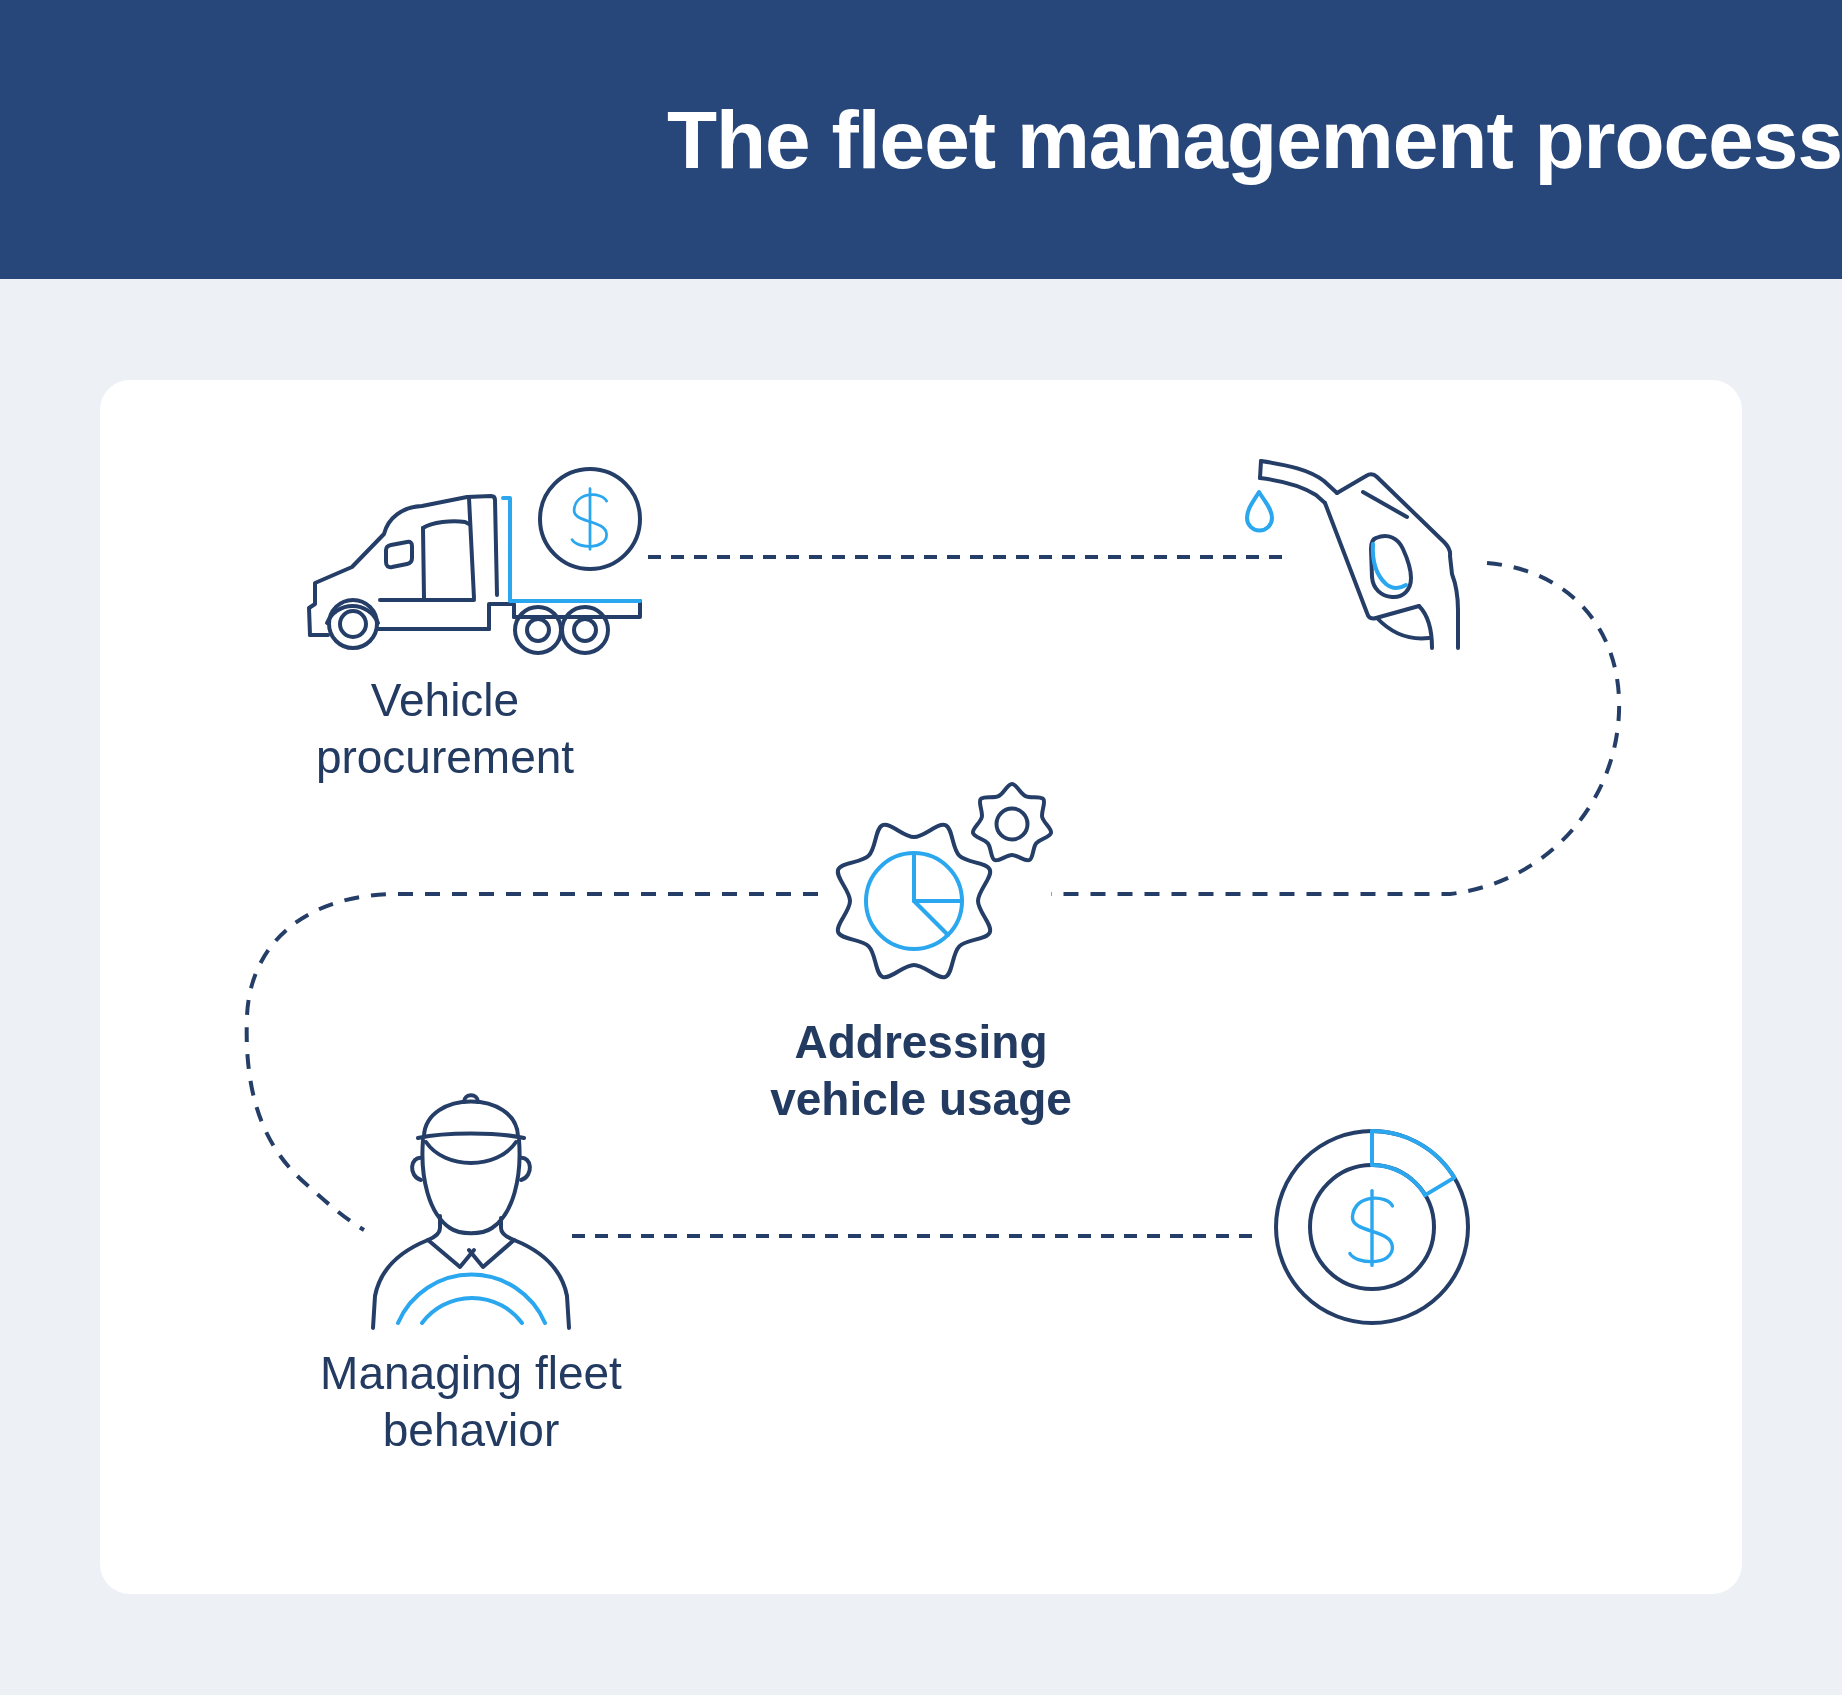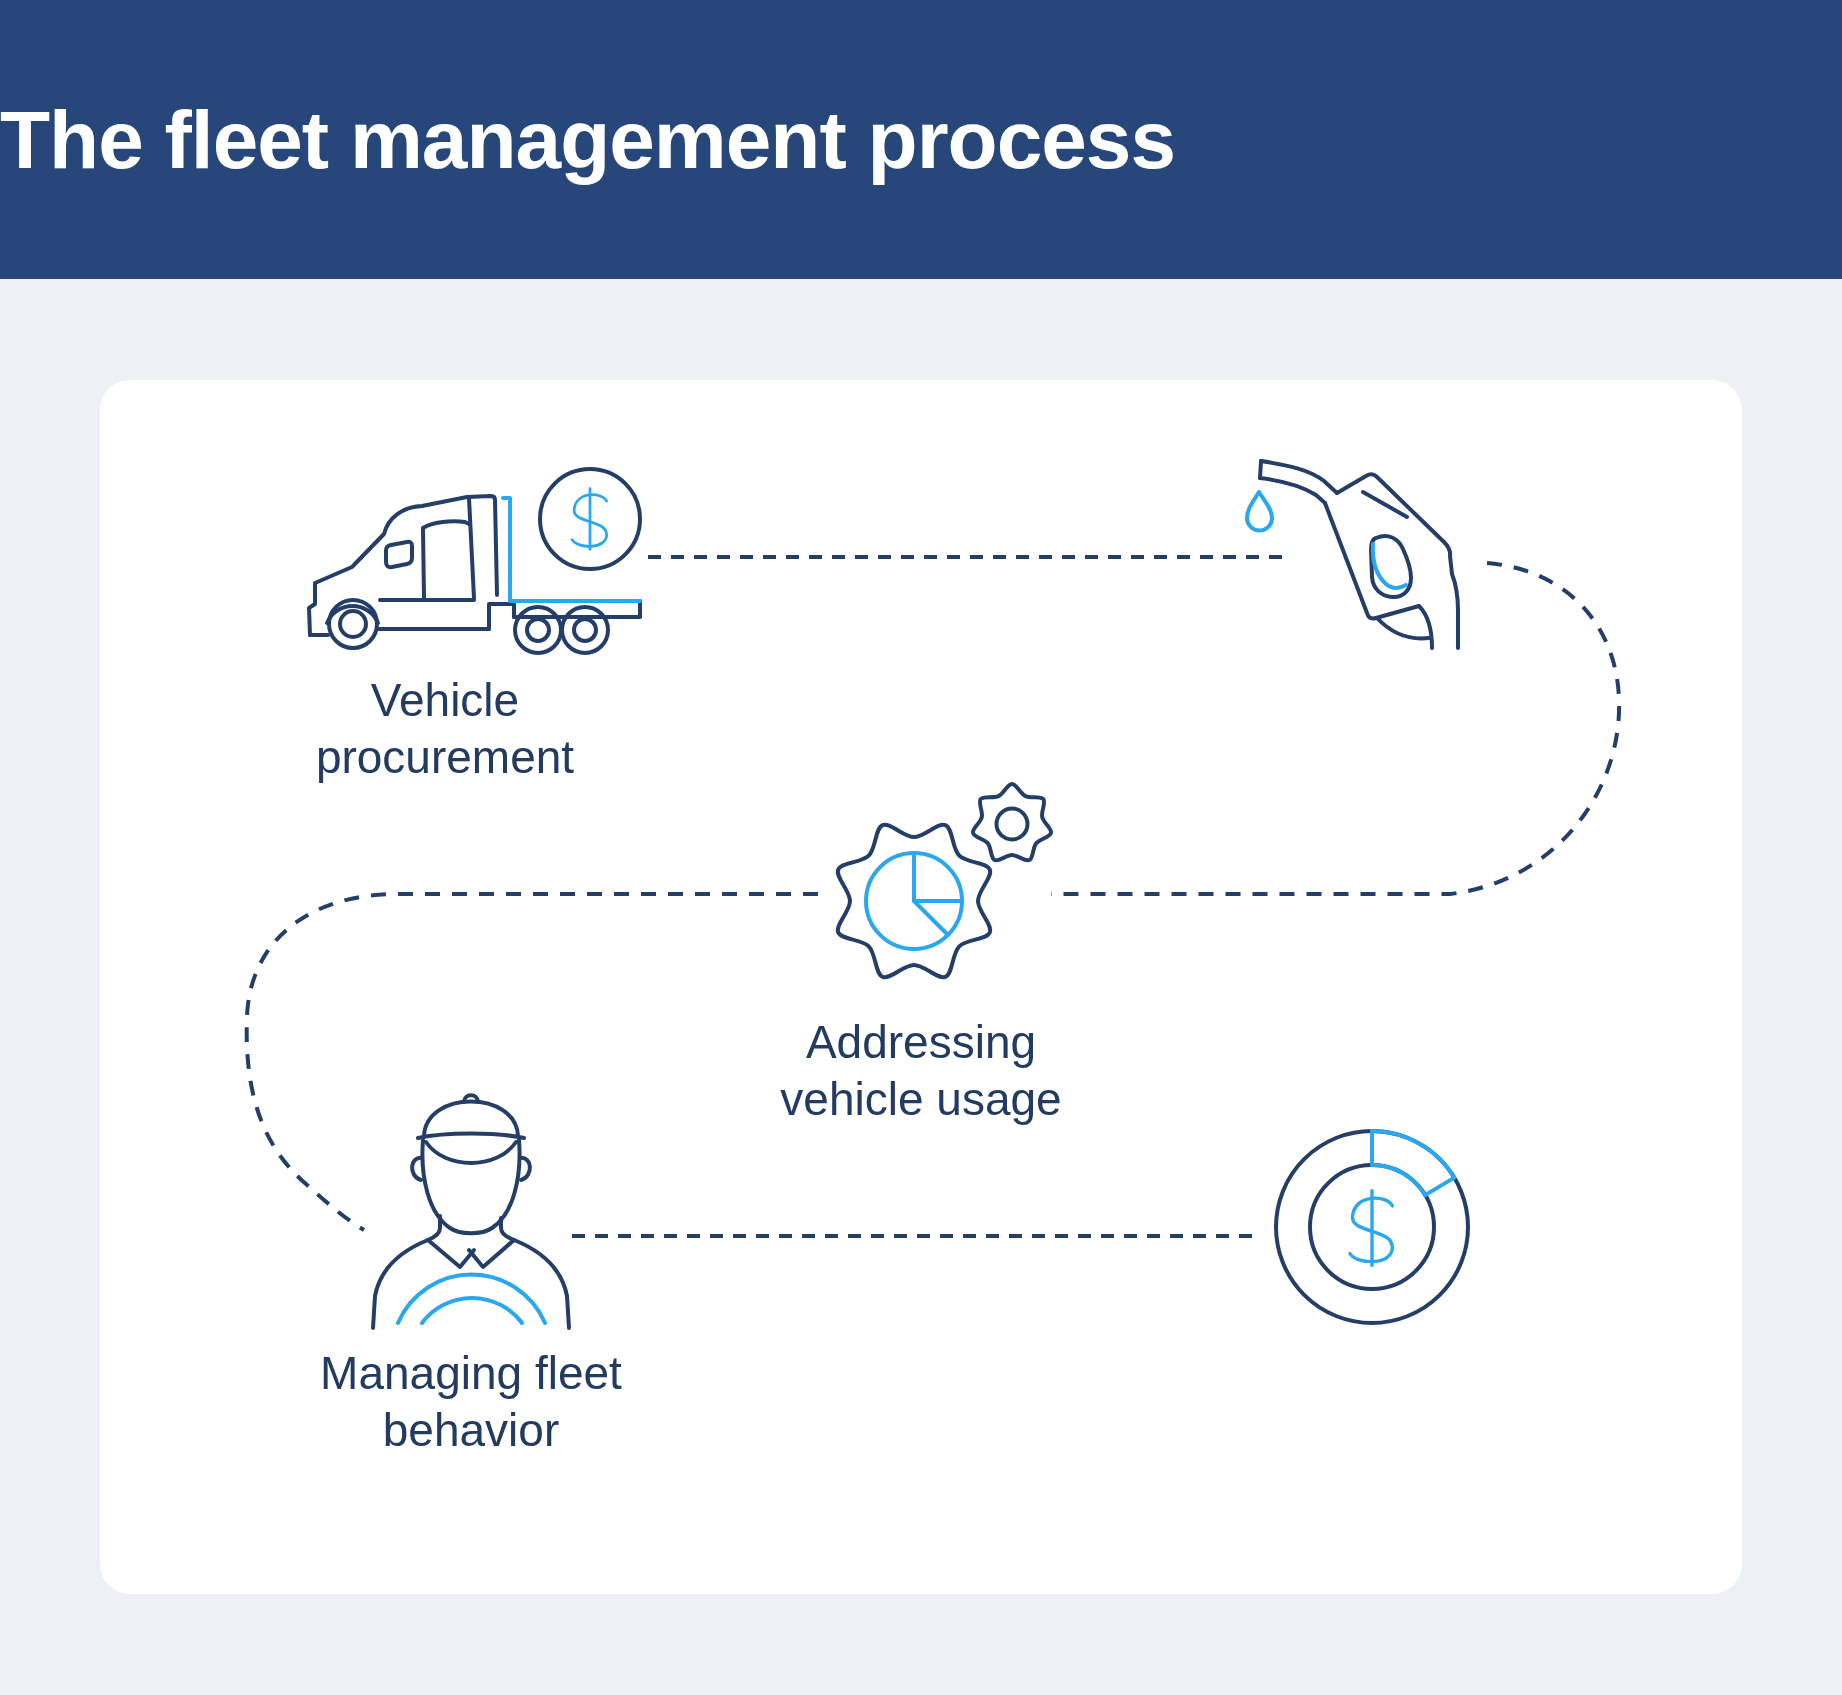--- a/index.html
+++ b/index.html
@@ -13,38 +13,38 @@
   *{margin:0;padding:0;box-sizing:border-box;}
   html,body{background:#fff;}
   .page{
     position:relative;width:1842px;height:1695px;overflow:hidden;
     background:var(--page-bg);
     font-family:"Liberation Sans",sans-serif;
   }
   .band{
     position:absolute;left:0;top:0;width:1842px;height:279px;
     background:var(--header-bg);
-    display:flex;align-items:center;justify-content:flex-start;
+    display:flex;align-items:center;justify-content:flex-end;
   }
   .title{
     color:#fff;font-size:82px;font-weight:bold;letter-spacing:-1px;
     text-align:center;
   }
   .card{
     position:absolute;left:100px;top:380px;width:1642px;height:1214px;
     background:var(--card-bg);border-radius:30px;
   }
   .abs{position:absolute;}
   .label{
     position:absolute;text-align:center;color:var(--text);
     font-size:46px;line-height:57px;font-weight:400;
   }
   #label-1{left:275px;top:672px;width:340px;}
   #label-2{left:1156px;top:672px;width:430px;}
-  #label-3{left:761px;top:1014px;width:320px;}
+  #label-3{left:761px;top:1014px;width:320px;font-weight:bold;}
   #label-4{left:271px;top:1345px;width:400px;}
   #label-5{left:1092px;top:1345px;width:560px;}
   #connectors{left:0;top:0;}
   #icon-truck{left:290px;top:440px;}
   #icon-pump{left:1240px;top:448px;}
   #icon-gears{left:800px;top:770px;}
   #icon-driver{left:330px;top:1080px;}
   #icon-donut{left:1272px;top:1127px;}
   svg .shape{fill:none;stroke-width:4px;stroke-linecap:round;stroke-linejoin:round;}
   svg .sn{stroke:var(--line);}

